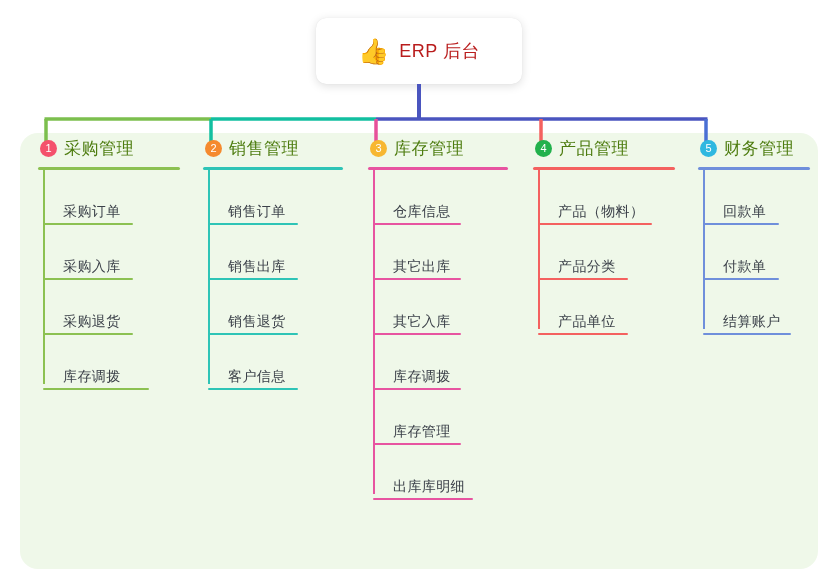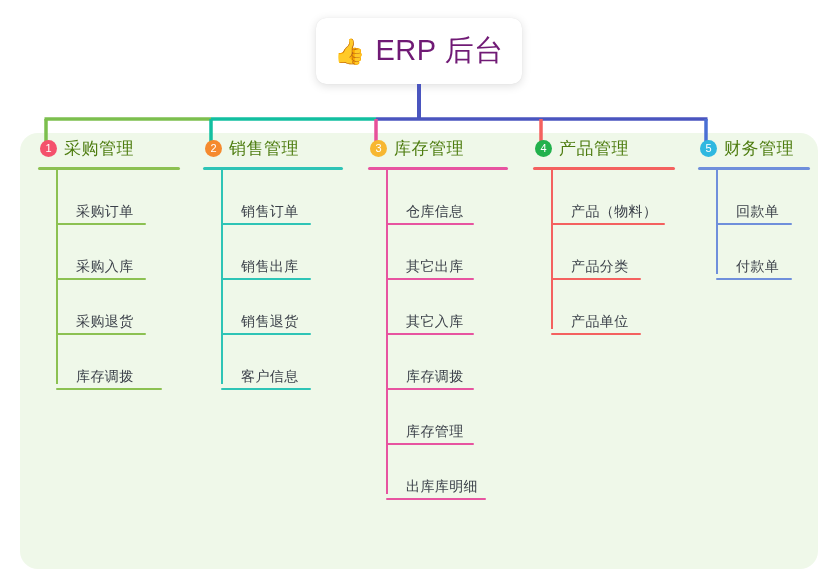--- a/index.html
+++ b/index.html
@@ -48,22 +48,22 @@
     justify-content: center;
     gap: 10px;
     box-sizing: border-box;
   }
   .root-emoji {
     font-size: 25px;
     line-height: 1;
     display: inline-block;
   }
   .root-title {
-    font-size: 29px;
-    color: #701a75;
+    font-size: 18px;
+    color: #b91c1c;
     letter-spacing: 0.5px;
     white-space: nowrap;
   }
 
   
   #wires {
     position: absolute;
     left: 0; top: 0;
     width: 839px;
     height: 588px;
@@ -106,21 +106,21 @@
     white-space: nowrap;
     letter-spacing: 0.5px;
   }
   .head-rule {
     height: 3px;
     border-radius: 2px;
     margin-top: 4px;
   }
   .branch {
     position: relative;
-    margin-left: 18px;
+    margin-left: 5px;
     padding-left: 0;
   }
   .spine {
     position: absolute;
     left: 0;
     top: 0;
     bottom: 6px;
     width: 2px;
   }
   .leaf {
@@ -287,17 +287,21 @@
         <div class="branch">
           <div class="spine" style="background: rgb(111, 143, 219);"></div>
           <div class="leaf">
             <span class="leaf-label">回款单</span>
             <div class="leaf-rule" style="background: rgb(111, 143, 219); width: 76px;"></div>
           </div>
           <div class="leaf">
             <span class="leaf-label">付款单</span>
             <div class="leaf-rule" style="background: rgb(111, 143, 219); width: 76px;"></div>
           </div>
+          <div class="leaf">
+            <span class="leaf-label">结算账户</span>
+            <div class="leaf-rule" style="background: rgb(111, 143, 219); width: 88px;"></div>
+          </div>
         </div>
       </div>
     </div>
 
 </div>
 
 </body></html>

